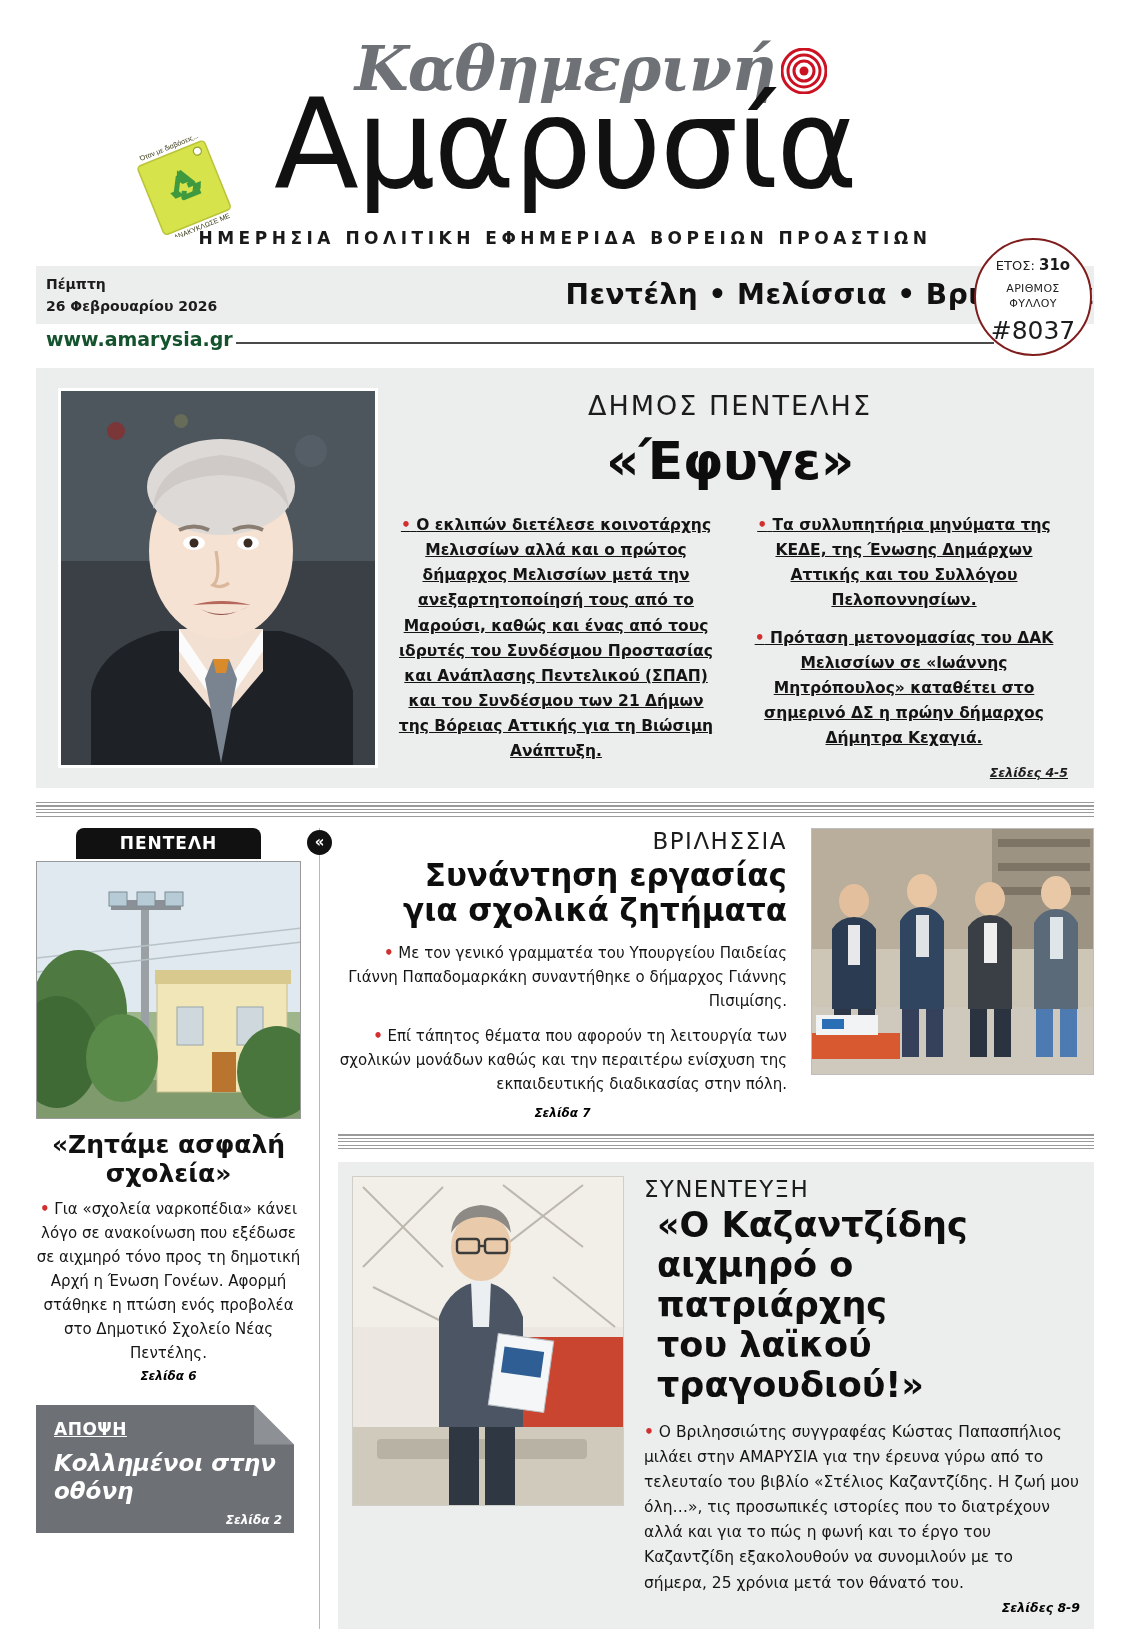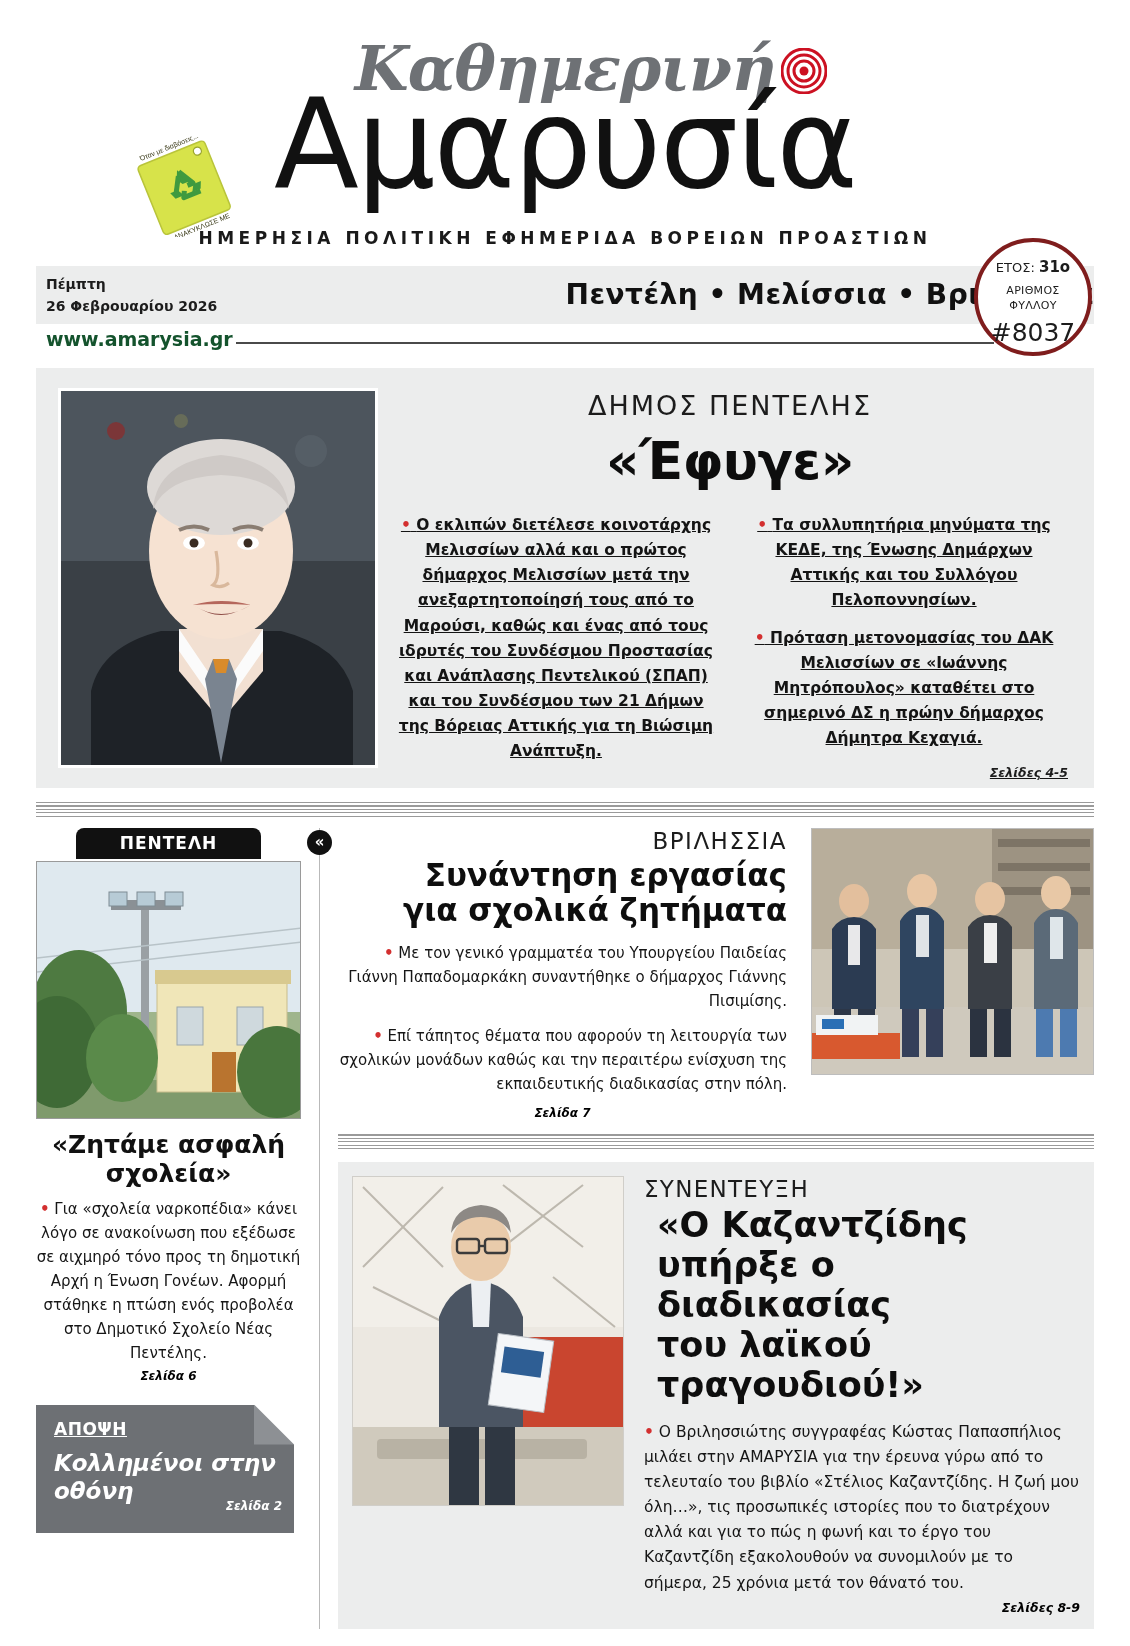--- a/index.html
+++ b/index.html
@@ -46,21 +46,21 @@
     position: absolute; left: 10px; top: 8px;
     font-size: 14px; font-weight: 700; color: #1c1c1c; line-height: 1.55;
   }
   .infobar .cities {
     position: absolute; left: 0; right: 0; top: 12px; text-align: right;
     font-size: 28px; font-weight: 700; color: #111; letter-spacing: 0.5px; padding-left: 34px;
   }
   .issue-oval {
     position: absolute; right: 2px; top: -28px;
     width: 118px; height: 118px;
-    border: 4px solid #7f1d1d; border-radius: 50%;
+    border: 2px solid #7f1d1d; border-radius: 50%;
     background: #fff; text-align: center; padding-top: 16px; z-index: 5;
   }
   .issue-oval .etos { font-size: 13px; color: #1c1c1c; }
   .issue-oval .etos b { font-size: 15px; }
   .issue-oval .arithmos { font-size: 11px; color: #1c1c1c; line-height: 1.35; margin-top: 8px; letter-spacing: .3px;}
   .issue-oval .num { font-size: 25px; color: #1c1c1c; margin-top: 4px; }
 
   .urlrow { position: relative; height: 34px; }
   .urlrow .site {
     position: absolute; left: 10px; top: 4px;
@@ -152,21 +152,21 @@
   }
   .opinion .lbl {
     font-size: 17px; font-weight: 700; letter-spacing: .5px;
     text-decoration: underline; padding: 14px 0 0 18px;
   }
   .opinion .txt {
     font-size: 23px; font-weight: 700; font-style: italic; line-height: 1.22;
     padding: 10px 9px 0 18px;
   }
   .opinion .pg {
-    position: absolute; right: 12px; bottom: 20px;
+    position: absolute; right: 12px; bottom: 6px;
     font-size: 12px; font-style: italic; font-weight: 700;
   }
 
   
   .bril { display: flex; gap: 24px; }
   .bril-text { flex: 1; }
   .sec-kicker { text-align: right; font-size: 23px; letter-spacing: 1.5px; color: #1c1c1c; }
   .sec-h { text-align: right; font-size: 31px; font-weight: 700; color: #0e0e0e; line-height: 1.14; margin-top: 4px; }
   .sec-body { text-align: right; font-size: 15px; line-height: 1.62; color: #161616; margin-top: 12px; }
   .sec-body p { margin-bottom: 10px; }
@@ -460,21 +460,21 @@
               <rect x="140" y="160" width="56" height="72" fill="#f4f6f8" stroke="#b9bfc5" transform="rotate(8 168 196)"></rect>
               <rect x="148" y="172" width="40" height="26" fill="#2e5e94" transform="rotate(8 168 196)"></rect>
             </g>
           </svg>
         </div>
 
         <div class="iv-text">
           <div class="iv-kicker">ΣΥΝΕΝΤΕΥΞΗ</div>
           <div class="iv-h">
             <div>«Ο Καζαντζίδης</div>
-            <div>υπήρξε ο διαδικασίας</div>
+            <div>αιχμηρό ο πατριάρχης</div>
             <div>του λαϊκού τραγουδιού!»</div>
           </div>
           <div class="iv-body">
             <span class="bullet">•</span>
             <span>Ο Βριλησσιώτης συγγραφέας Κώστας Παπασπήλιος μιλάει στην ΑΜΑΡΥΣΙΑ για την έρευνα γύρω από το τελευταίο του βιβλίο «Στέλιος Καζαντζίδης. Η ζωή μου όλη…», τις προσωπικές ιστορίες που το διατρέχουν αλλά και για το πώς η φωνή και το έργο του Καζαντζίδη εξακολουθούν να συνομιλούν με το σήμερα, 25 χρόνια μετά τον θάνατό του.</span>
           </div>
           <div class="iv-pg">Σελίδες 8-9</div>
         </div>
       </div>
     </div>

